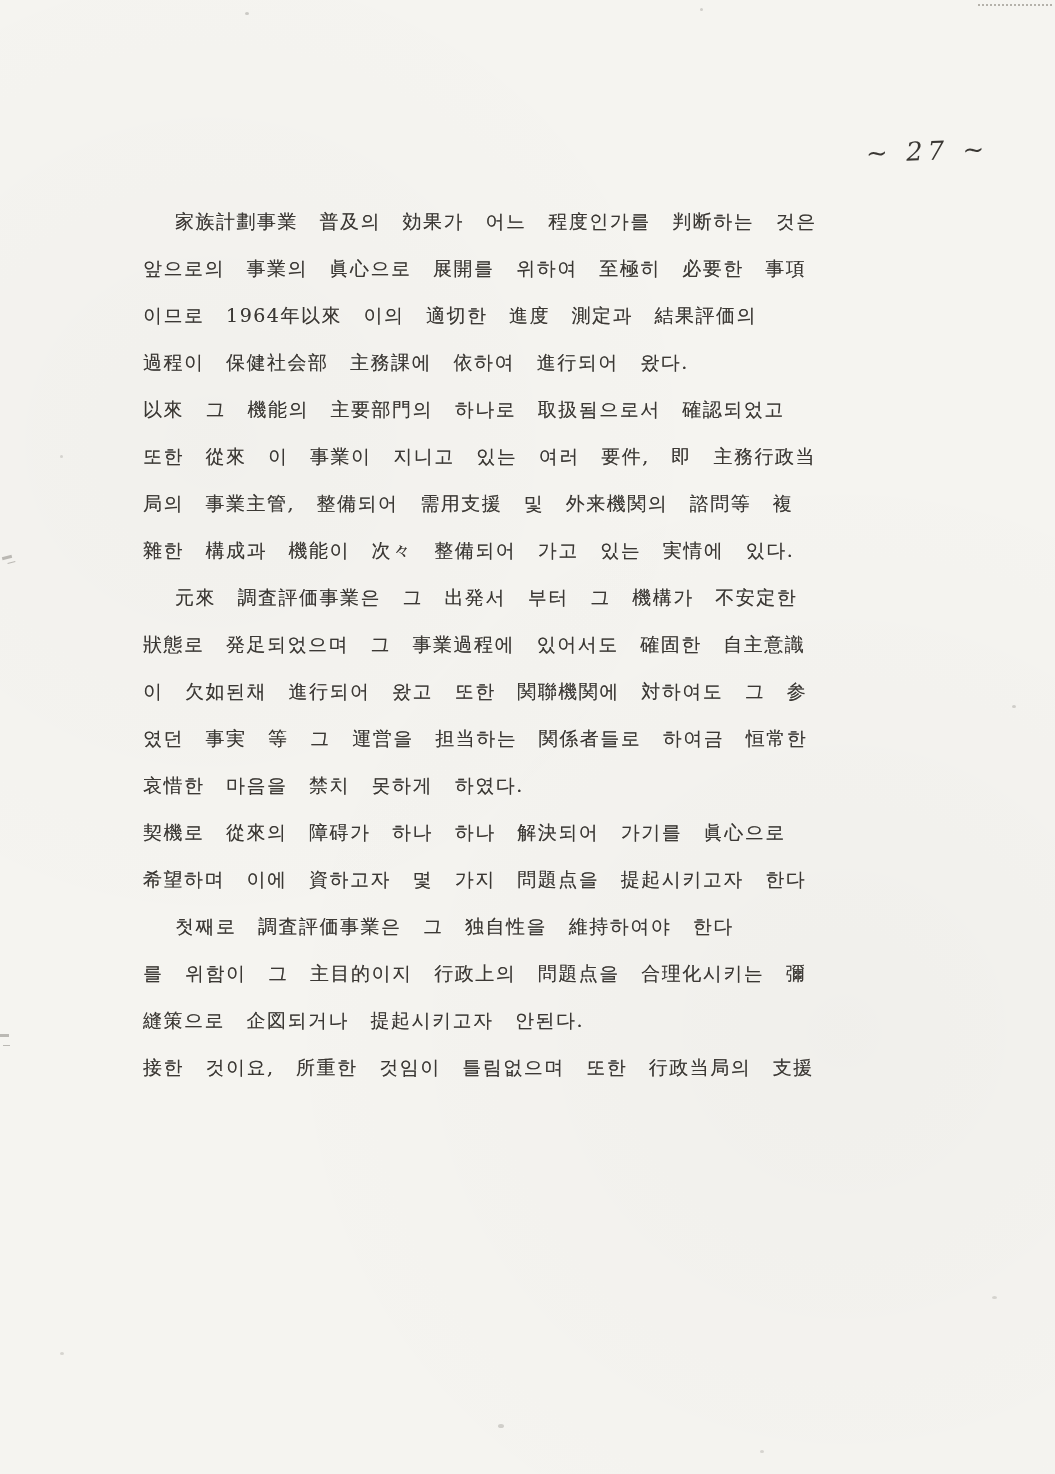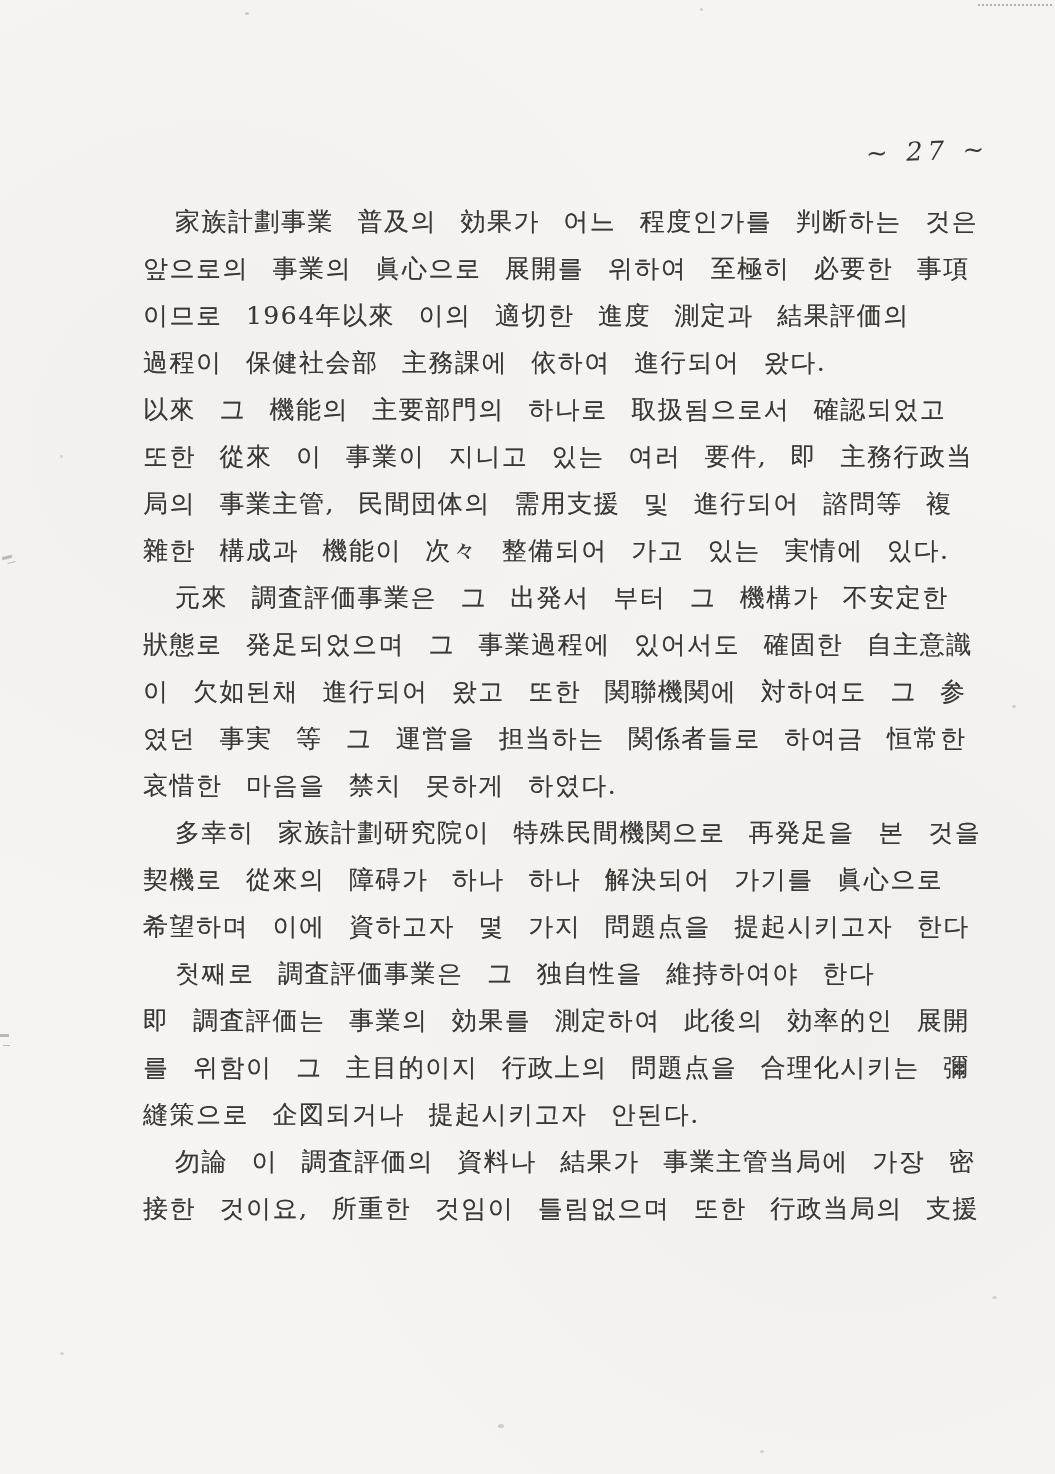--- a/index.html
+++ b/index.html
@@ -36,21 +36,21 @@
   }
   .content {
     position: absolute;
     left: 143px;
     top: 198px;
     width: 812px;
   }
   .line {
     height: 47px;
     line-height: 47px;
-    font-size: 25px;
+    font-size: 19px;
     color: #3b3834;
     word-spacing: 14px;
     letter-spacing: 1.5px;
     white-space: nowrap;
     text-shadow: 0 0 0.6px rgba(59,56,52,0.55);
   }
   .line.indent {
     padding-left: 32px;
   }
   
@@ -106,29 +106,26 @@
 
 <div class="page-number">~ 27 ~</div>
 
 <div class="content">
     <div class="line indent">家族計劃事業  普及의  効果가  어느  程度인가를  判断하는  것은</div>
     <div class="line">앞으로의  事業의  眞心으로  展開를  위하여  至極히  必要한  事項</div>
     <div class="line">이므로  1964年以來  이의  適切한  進度  測定과  結果評価의</div>
     <div class="line">過程이  保健社会部  主務課에  依하여  進行되어  왔다.</div>
     <div class="line">以來  그  機能의  主要部門의  하나로  取扱됨으로서  確認되었고</div>
     <div class="line">또한  從來  이  事業이  지니고  있는  여러  要件,  即  主務行政当</div>
-    <div class="line">局의  事業主管, 民間団体의  需用支援  및  進行되어  諮問等  複</div>
+    <div class="line">局의  事業主管, 整備되어  需用支援  및  外来機関의  諮問等  複</div>
     <div class="line">雜한  構成과  機能이  次々  整備되어  가고  있는  実情에  있다.</div>
     <div class="line indent">元來  調査評価事業은  그  出発서  부터  그  機構가  不安定한</div>
     <div class="line">狀態로  発足되었으며  그  事業過程에  있어서도  確固한  自主意識</div>
     <div class="line">이  欠如된채  進行되어  왔고  또한  関聯機関에  対하여도  그  参</div>
     <div class="line">였던  事実  等  그  運営을  担当하는  関係者들로  하여금  恒常한</div>
     <div class="line">哀惜한  마음을  禁치  못하게  하였다.</div>
-    <div class="line indent">多幸히  家族計劃研究院이  特殊民間機関으로  再発足을  본  것을</div>
     <div class="line">契機로  從來의  障碍가  하나  하나  解決되어  가기를  眞心으로</div>
     <div class="line">希望하며  이에  資하고자  몇  가지  問題点을  提起시키고자  한다</div>
     <div class="line indent">첫째로  調査評価事業은  그  独自性을  維持하여야  한다</div>
-    <div class="line">即  調査評価는  事業의  効果를  測定하여  此後의  効率的인  展開</div>
     <div class="line">를  위함이  그  主目的이지  行政上의  問題点을  合理化시키는  彌</div>
     <div class="line">縫策으로  企図되거나  提起시키고자  안된다.</div>
-    <div class="line indent">勿論  이  調査評価의  資料나  結果가  事業主管当局에  가장  密</div>
     <div class="line">接한  것이요,  所重한  것임이  틀림없으며  또한  行政当局의  支援</div>
   </div>
 
 </body></html>

